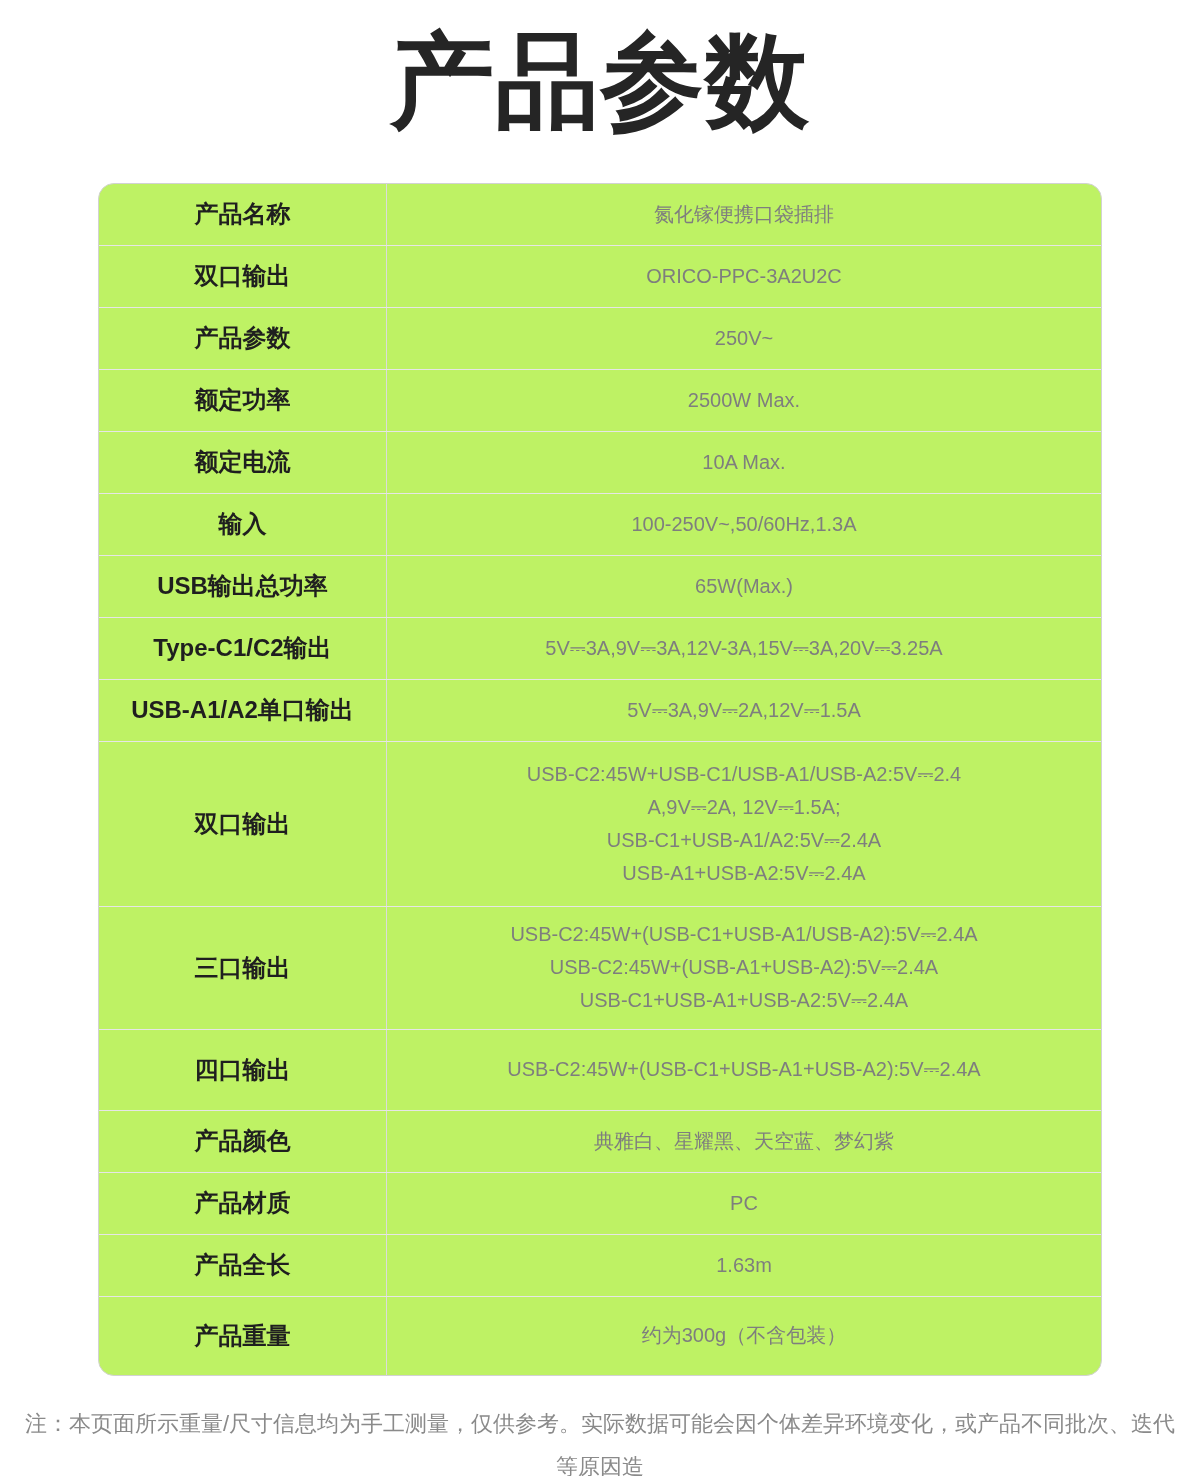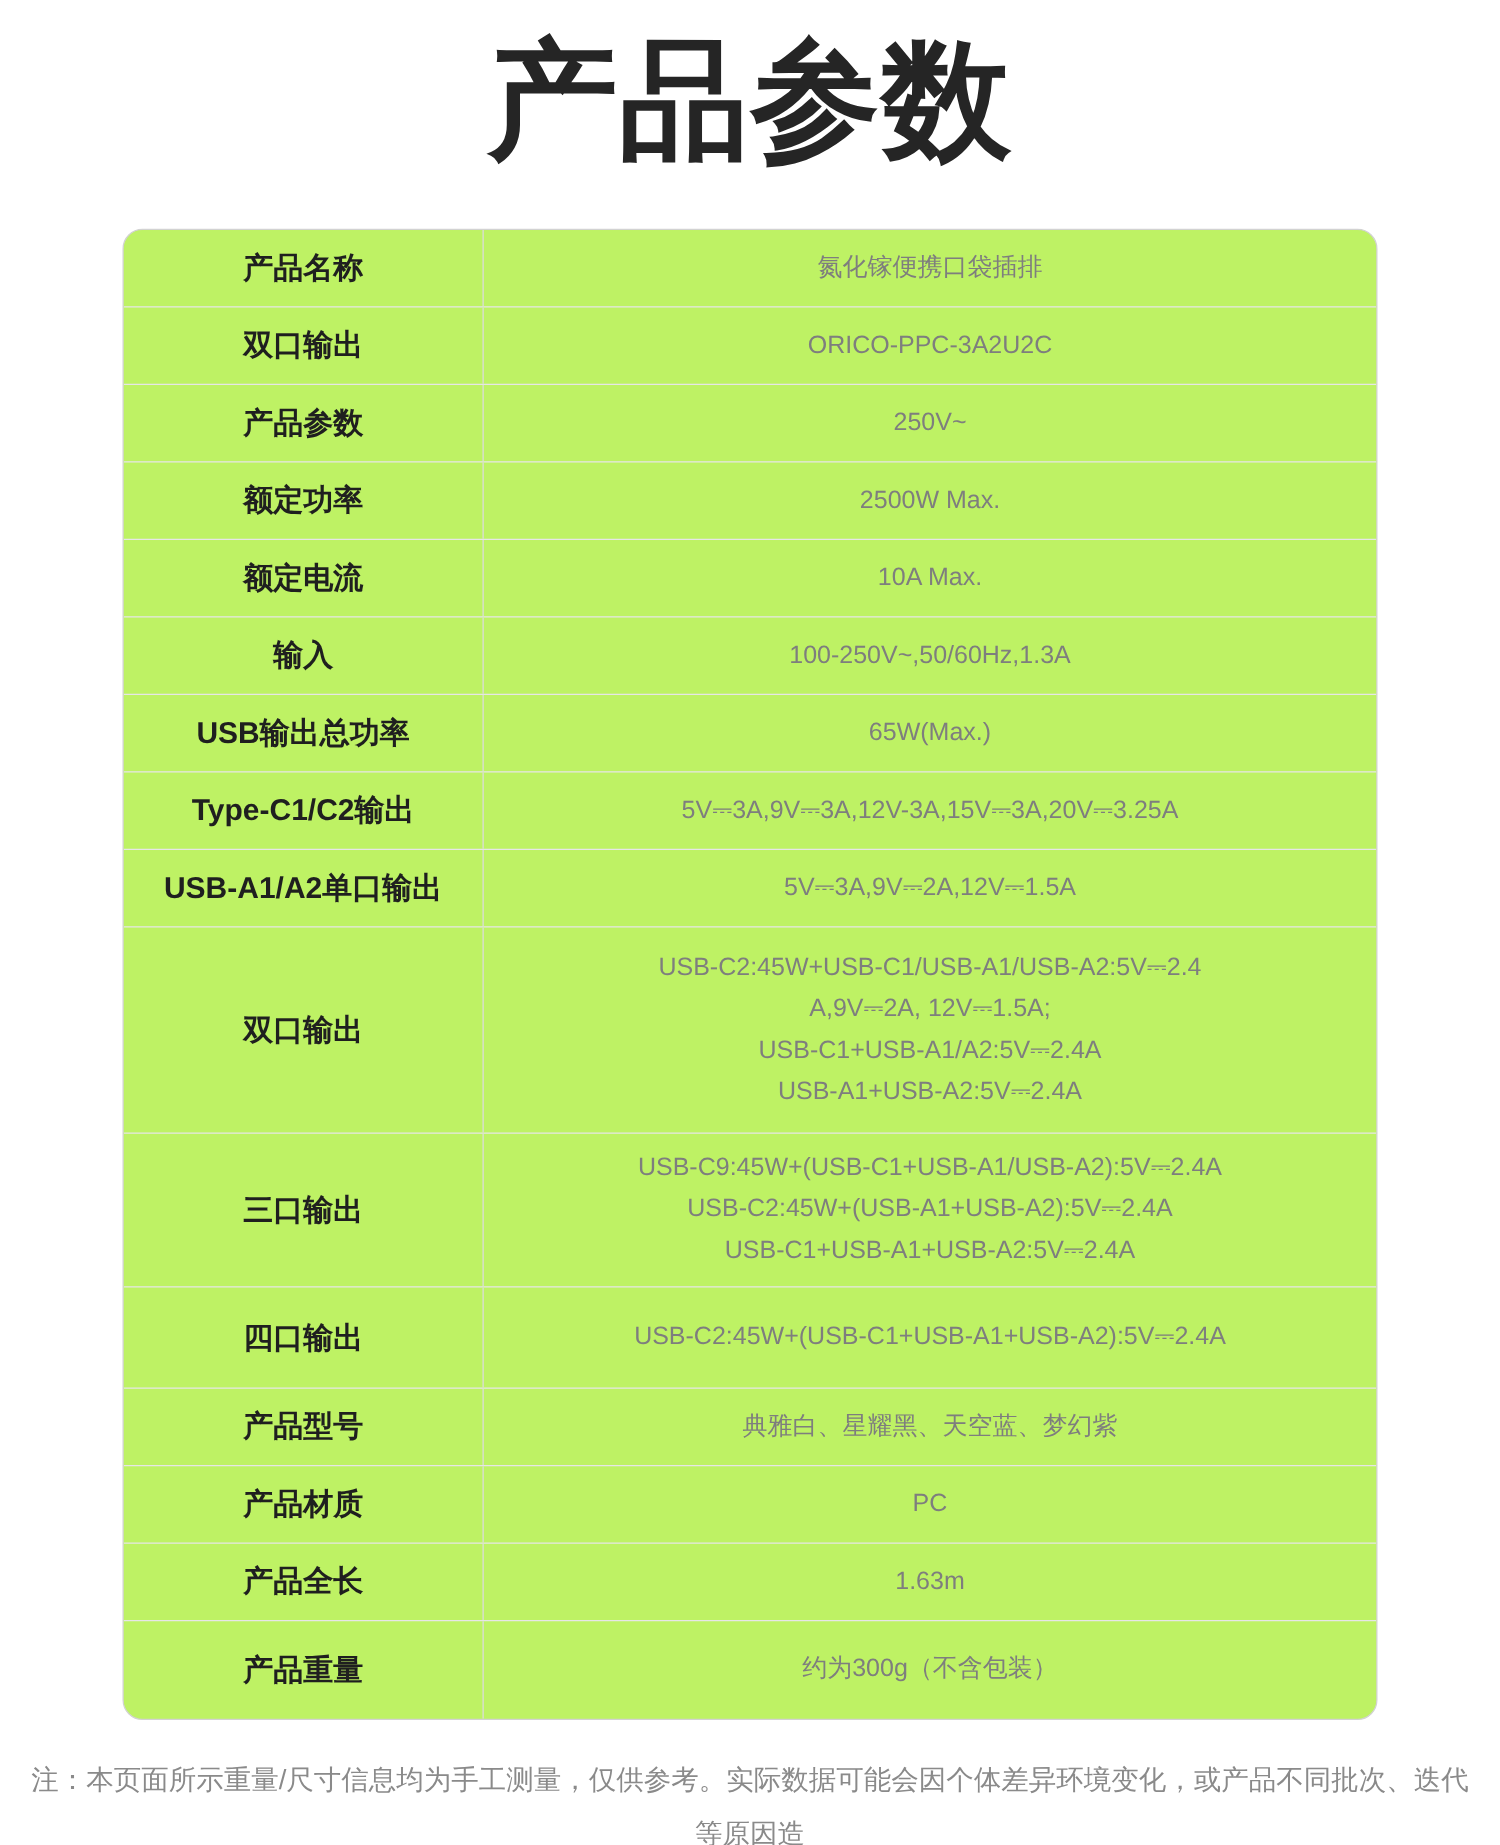--- a/index.html
+++ b/index.html
@@ -142,33 +142,33 @@
       <div class="spec-cell-value">
         <div class="value-line">USB-C2:45W+USB-C1/USB-A1/USB-A2:5V⎓2.4</div>
         <div class="value-line">A,9V⎓2A, 12V⎓1.5A;</div>
         <div class="value-line">USB-C1+USB-A1/A2:5V⎓2.4A</div>
         <div class="value-line">USB-A1+USB-A2:5V⎓2.4A</div>
       </div>
     </div>
     <div class="spec-row" style="min-height: 122px;">
       <div class="spec-cell-label">三口输出</div>
       <div class="spec-cell-value">
-        <div class="value-line">USB-C9:45W+(USB-C1+USB-A1/USB-A2):5V⎓2.4A</div>
+        <div class="value-line">USB-C2:45W+(USB-C1+USB-A1/USB-A2):5V⎓2.4A</div>
         <div class="value-line">USB-C2:45W+(USB-A1+USB-A2):5V⎓2.4A</div>
         <div class="value-line">USB-C1+USB-A1+USB-A2:5V⎓2.4A</div>
       </div>
     </div>
     <div class="spec-row" style="min-height: 80px;">
       <div class="spec-cell-label">四口输出</div>
       <div class="spec-cell-value">
         <div class="value-line">USB-C2:45W+(USB-C1+USB-A1+USB-A2):5V⎓2.4A</div>
       </div>
     </div>
     <div class="spec-row">
-      <div class="spec-cell-label">产品型号</div>
+      <div class="spec-cell-label">产品颜色</div>
       <div class="spec-cell-value">
         <div class="value-line">典雅白、星耀黑、天空蓝、梦幻紫</div>
       </div>
     </div>
     <div class="spec-row">
       <div class="spec-cell-label">产品材质</div>
       <div class="spec-cell-value">
         <div class="value-line">PC</div>
       </div>
     </div>

